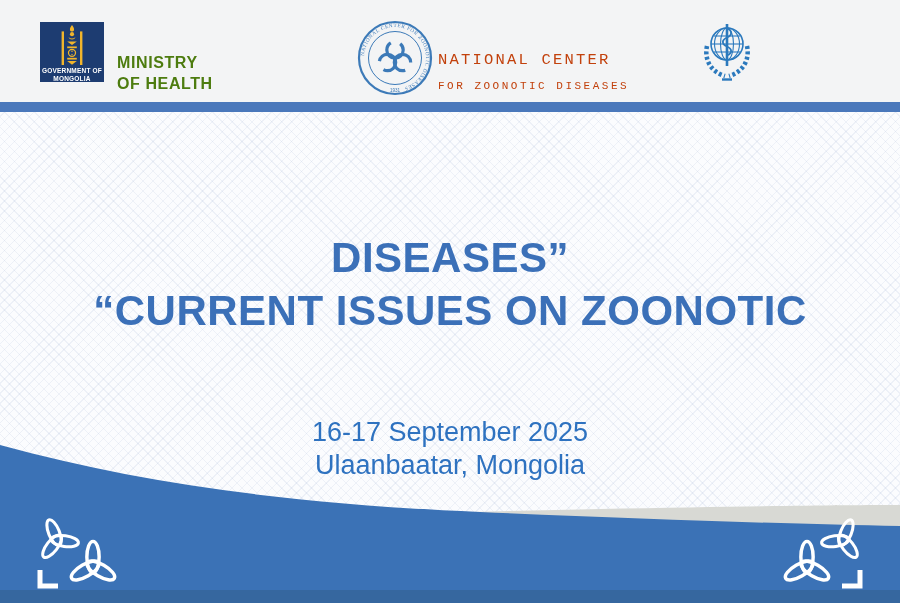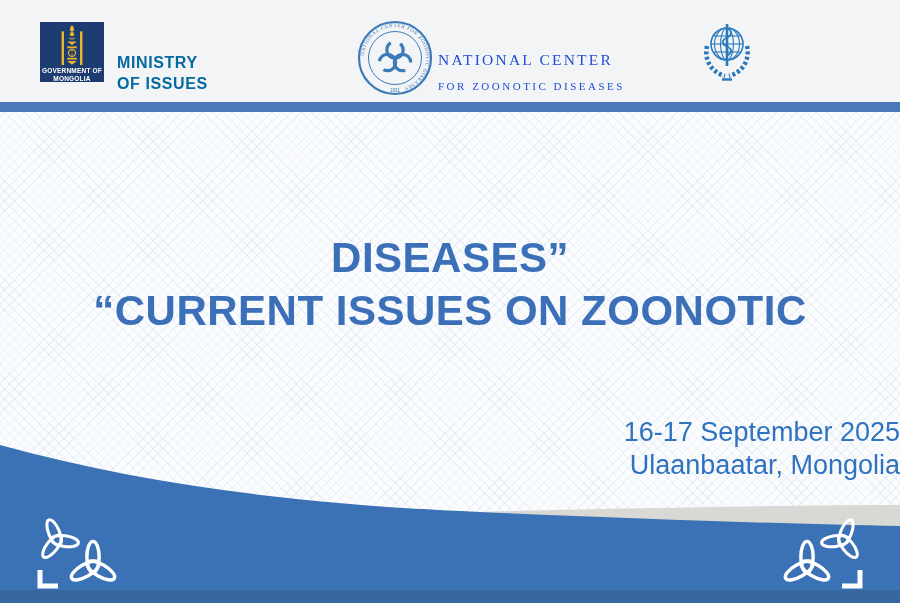--- a/index.html
+++ b/index.html
@@ -13,42 +13,42 @@
   }
   
   .header{position:absolute;top:0;left:0;right:0;height:102px;background:#f3f4f5;}
   .divider{position:absolute;top:102px;left:0;right:0;height:10px;background:#4a78bb;}
 
   .gov-logo{position:absolute;left:40px;top:22px;width:64px;height:60px;background:#1d3c71;
     display:flex;flex-direction:column;align-items:center;}
   .gov-logo svg{margin-top:3px;}
   .gov-cap{margin-top:2px;color:#ffffff;font-weight:bold;font-size:6.5px;line-height:7.5px;
     text-align:center;letter-spacing:.2px;}
-  .ministry-name{position:absolute;left:117px;top:52px;color:#0369a1;font-weight:bold;
+  .ministry-name{position:absolute;left:117px;top:52px;color:#4d7c0f;font-weight:bold;
     font-size:16px;line-height:21px;letter-spacing:.6px;}
 
   .nczd-seal{position:absolute;left:357px;top:20px;}
-  .nczd-name{position:absolute;left:438px;top:51px;color:#1d4ed8;
-    font-family:Liberation Serif, serif;white-space:nowrap;}
+  .nczd-name{position:absolute;left:438px;top:51px;color:#c2410c;
+    font-family:Liberation Mono, monospace;white-space:nowrap;}
   .nczd-name .l1{font-size:15.5px;letter-spacing:2.2px;}
   .nczd-name .l2{font-size:11px;letter-spacing:2.5px;margin-top:11px;}
 
   .who-emblem{position:absolute;left:697px;top:20px;}
   .who-text{position:absolute;left:764px;top:25px;}
   .who-text .wl{color:#1f3a66;font-weight:bold;font-size:19.5px;line-height:19px;letter-spacing:-0.3px;}
   .who-rule{width:104px;height:3px;background:#2d87c8;margin:5px 0 4px 0;}
   .who-country{color:#2d87c8;font-weight:bold;font-size:16px;}
 
   
   .title{position:absolute;top:176px;left:0;width:100%;text-align:center;
     color:#447bc4;font-size:34px;letter-spacing:.5px;white-space:nowrap;}
   .title sup{font-size:.5em;position:relative;top:-0.5em;}
   .theme{position:absolute;top:231px;left:0;width:100%;text-align:center;
     color:#3b70b8;font-weight:bold;font-size:42px;line-height:53px;letter-spacing:.5px;}
-  .when{position:absolute;top:416px;left:0;width:100%;text-align:right;
+  .when{position:absolute;top:416px;left:0;width:100%;text-align:center;
     color:#2e72c0;font-size:27px;line-height:33px;}
 
   
   .wave{position:absolute;left:0;bottom:0;width:900px;height:165px;display:block;}
   .orn{position:absolute;width:120px;height:95px;}
   .orn-l{left:26px;top:500px;}
   .orn-r{right:26px;top:500px;transform:scaleX(-1);}
 </style>
 </head>
 <body>
@@ -74,21 +74,21 @@
           <polygon points="7,45 19,45 13,49.6"></polygon>
         </g>
       </svg>
       <div class="gov-cap">
         <div>GOVERNMENT OF</div>
         <div>MONGOLIA</div>
       </div>
     </div>
     <div class="ministry-name">
       <div>MINISTRY</div>
-      <div>OF ISSUES</div>
+      <div>OF HEALTH</div>
     </div>
 
     <svg class="nczd-seal" width="76" height="76" viewBox="0 0 76 76">
       <circle cx="38" cy="38" r="36" fill="none" stroke="#3c7ab8" stroke-width="2.2"></circle>
       <circle cx="38" cy="38" r="26.5" fill="none" stroke="#3c7ab8" stroke-width="1"></circle>
       <defs>
         <path id="sealArc" d="M7,38 A31,31 0 1 1 69,38 A31,31 0 1 1 7,38" fill="none"></path>
       </defs>
       <text font-size="5.2" letter-spacing="0.6" fill="#3c7ab8" font-family="Liberation Serif,serif">
         <textPath href="#sealArc" startOffset="2">NATIONAL CENTER FOR ZOONOTIC DISEASES</textPath>

